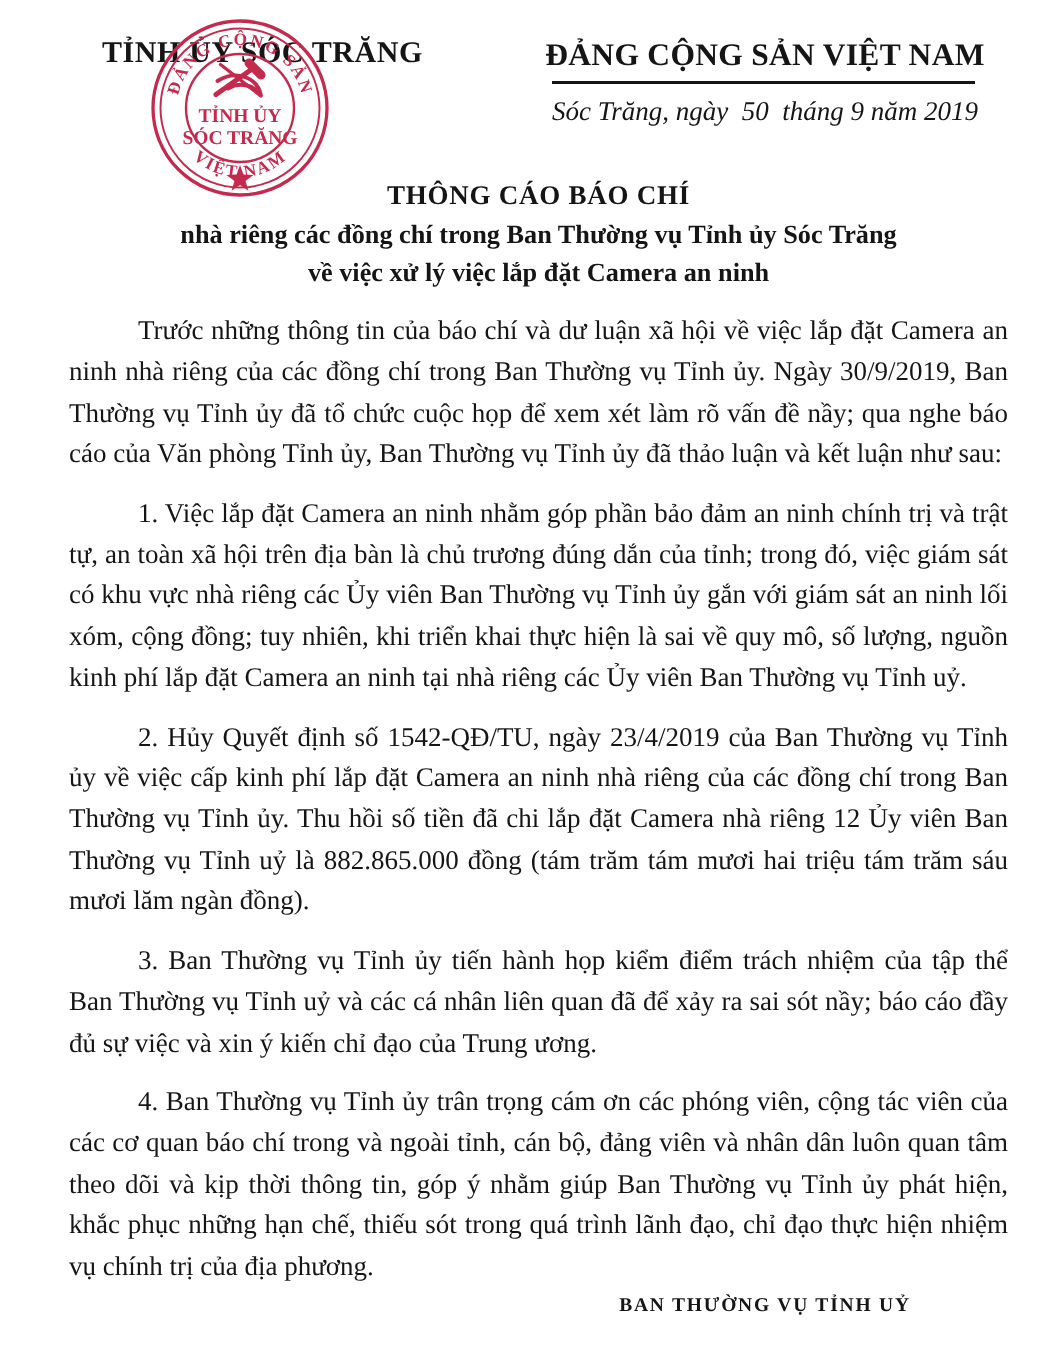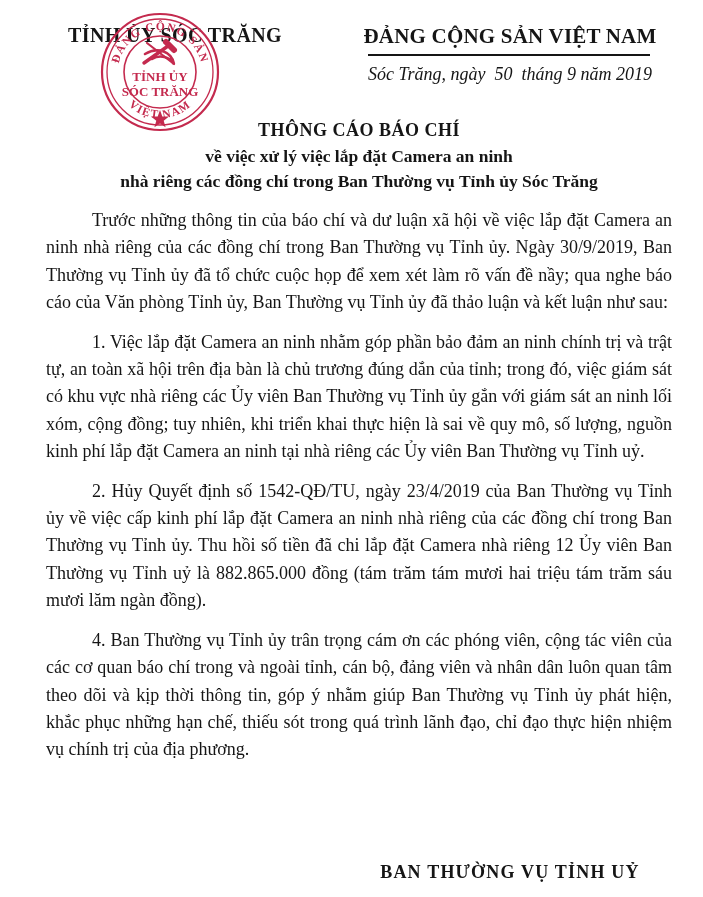--- a/index.html
+++ b/index.html
@@ -126,21 +126,21 @@
 
   
   .footer {
     position: absolute;
     left: 330px;
     top: 862px;
     width: 360px;
     text-align: center;
   }
   .sign-off {
-    font-size: 18px;
+    font-size: 13px;
     font-weight: bold;
     letter-spacing: 1.2px;
     white-space: nowrap;
   }
 </style>
 </head>
 <body>
 
 <div class="page">
 
@@ -182,28 +182,29 @@
         <text x="60" y="69" text-anchor="middle" font-family="'Liberation Serif', serif" font-size="13" font-weight="bold" fill="#c42a4e">TỈNH ỦY</text>
         <text x="60" y="84" text-anchor="middle" font-family="'Liberation Serif', serif" font-size="13" font-weight="bold" fill="#c42a4e">SÓC TRĂNG</text>
 
         <polygon points="60,98 62.3,104.4 69,104.6 63.7,108.7 65.6,115.2 60,111.4 54.4,115.2 56.3,108.7 51,104.6 57.7,104.4" fill="#c42a4e"></polygon>
       </svg>
     </div>
   </div>
 
   <div class="title-block">
     <div class="doc-title">THÔNG CÁO BÁO CHÍ</div>
+    <div class="doc-subtitle">nhà riêng các đồng chí trong Ban Thường vụ Tỉnh ủy Sóc Trăng</div>
     <div class="doc-subtitle">về việc xử lý việc lắp đặt Camera an ninh</div>
-    <div class="doc-subtitle">nhà riêng các đồng chí trong Ban Thường vụ Tỉnh ủy Sóc Trăng</div>
   </div>
 
   <div class="body-text">
     <p class="para">Trước những thông tin của báo chí và dư luận xã hội về việc lắp đặt Camera an ninh nhà riêng của các đồng chí trong Ban Thường vụ Tỉnh ủy. Ngày 30/9/2019, Ban Thường vụ Tỉnh ủy đã tổ chức cuộc họp để xem xét làm rõ vấn đề nầy; qua nghe báo cáo của Văn phòng Tỉnh ủy, Ban Thường vụ Tỉnh ủy đã thảo luận và kết luận như sau:</p>
     <p class="para">1. Việc lắp đặt Camera an ninh nhằm góp phần bảo đảm an ninh chính trị và trật tự, an toàn xã hội trên địa bàn là chủ trương đúng dắn của tỉnh; trong đó, việc giám sát có khu vực nhà riêng các Ủy viên Ban Thường vụ Tỉnh ủy gắn với giám sát an ninh lối xóm, cộng đồng; tuy nhiên, khi triển khai thực hiện là sai về quy mô, số lượng, nguồn kinh phí lắp đặt Camera an ninh tại nhà riêng các Ủy viên Ban Thường vụ Tỉnh uỷ.</p>
     <p class="para">2. Hủy Quyết định số 1542-QĐ/TU, ngày 23/4/2019 của Ban Thường vụ Tỉnh ủy về việc cấp kinh phí lắp đặt Camera an ninh nhà riêng của các đồng chí trong Ban Thường vụ Tỉnh ủy. Thu hồi số tiền đã chi lắp đặt Camera nhà riêng 12 Ủy viên Ban Thường vụ Tỉnh uỷ là 882.865.000 đồng (tám trăm tám mươi hai triệu tám trăm sáu mươi lăm ngàn đồng).</p>
+    <p class="para">3. Ban Thường vụ Tỉnh ủy tiến hành họp kiểm điểm trách nhiệm của tập thể Ban Thường vụ Tỉnh uỷ và các cá nhân liên quan đã để xảy ra sai sót nầy; báo cáo đầy đủ sự việc và xin ý kiến chỉ đạo của Trung ương.</p>
     <p class="para">4. Ban Thường vụ Tỉnh ủy trân trọng cám ơn các phóng viên, cộng tác viên của các cơ quan báo chí trong và ngoài tỉnh, cán bộ, đảng viên và nhân dân luôn quan tâm theo dõi và kịp thời thông tin, góp ý nhằm giúp Ban Thường vụ Tỉnh ủy phát hiện, khắc phục những hạn chế, thiếu sót trong quá trình lãnh đạo, chỉ đạo thực hiện nhiệm vụ chính trị của địa phương.</p>
   </div>
 
   <div class="footer">
     <div class="sign-off">BAN THƯỜNG VỤ TỈNH UỶ</div>
   </div>
 
 </div>
 
 </body></html>

